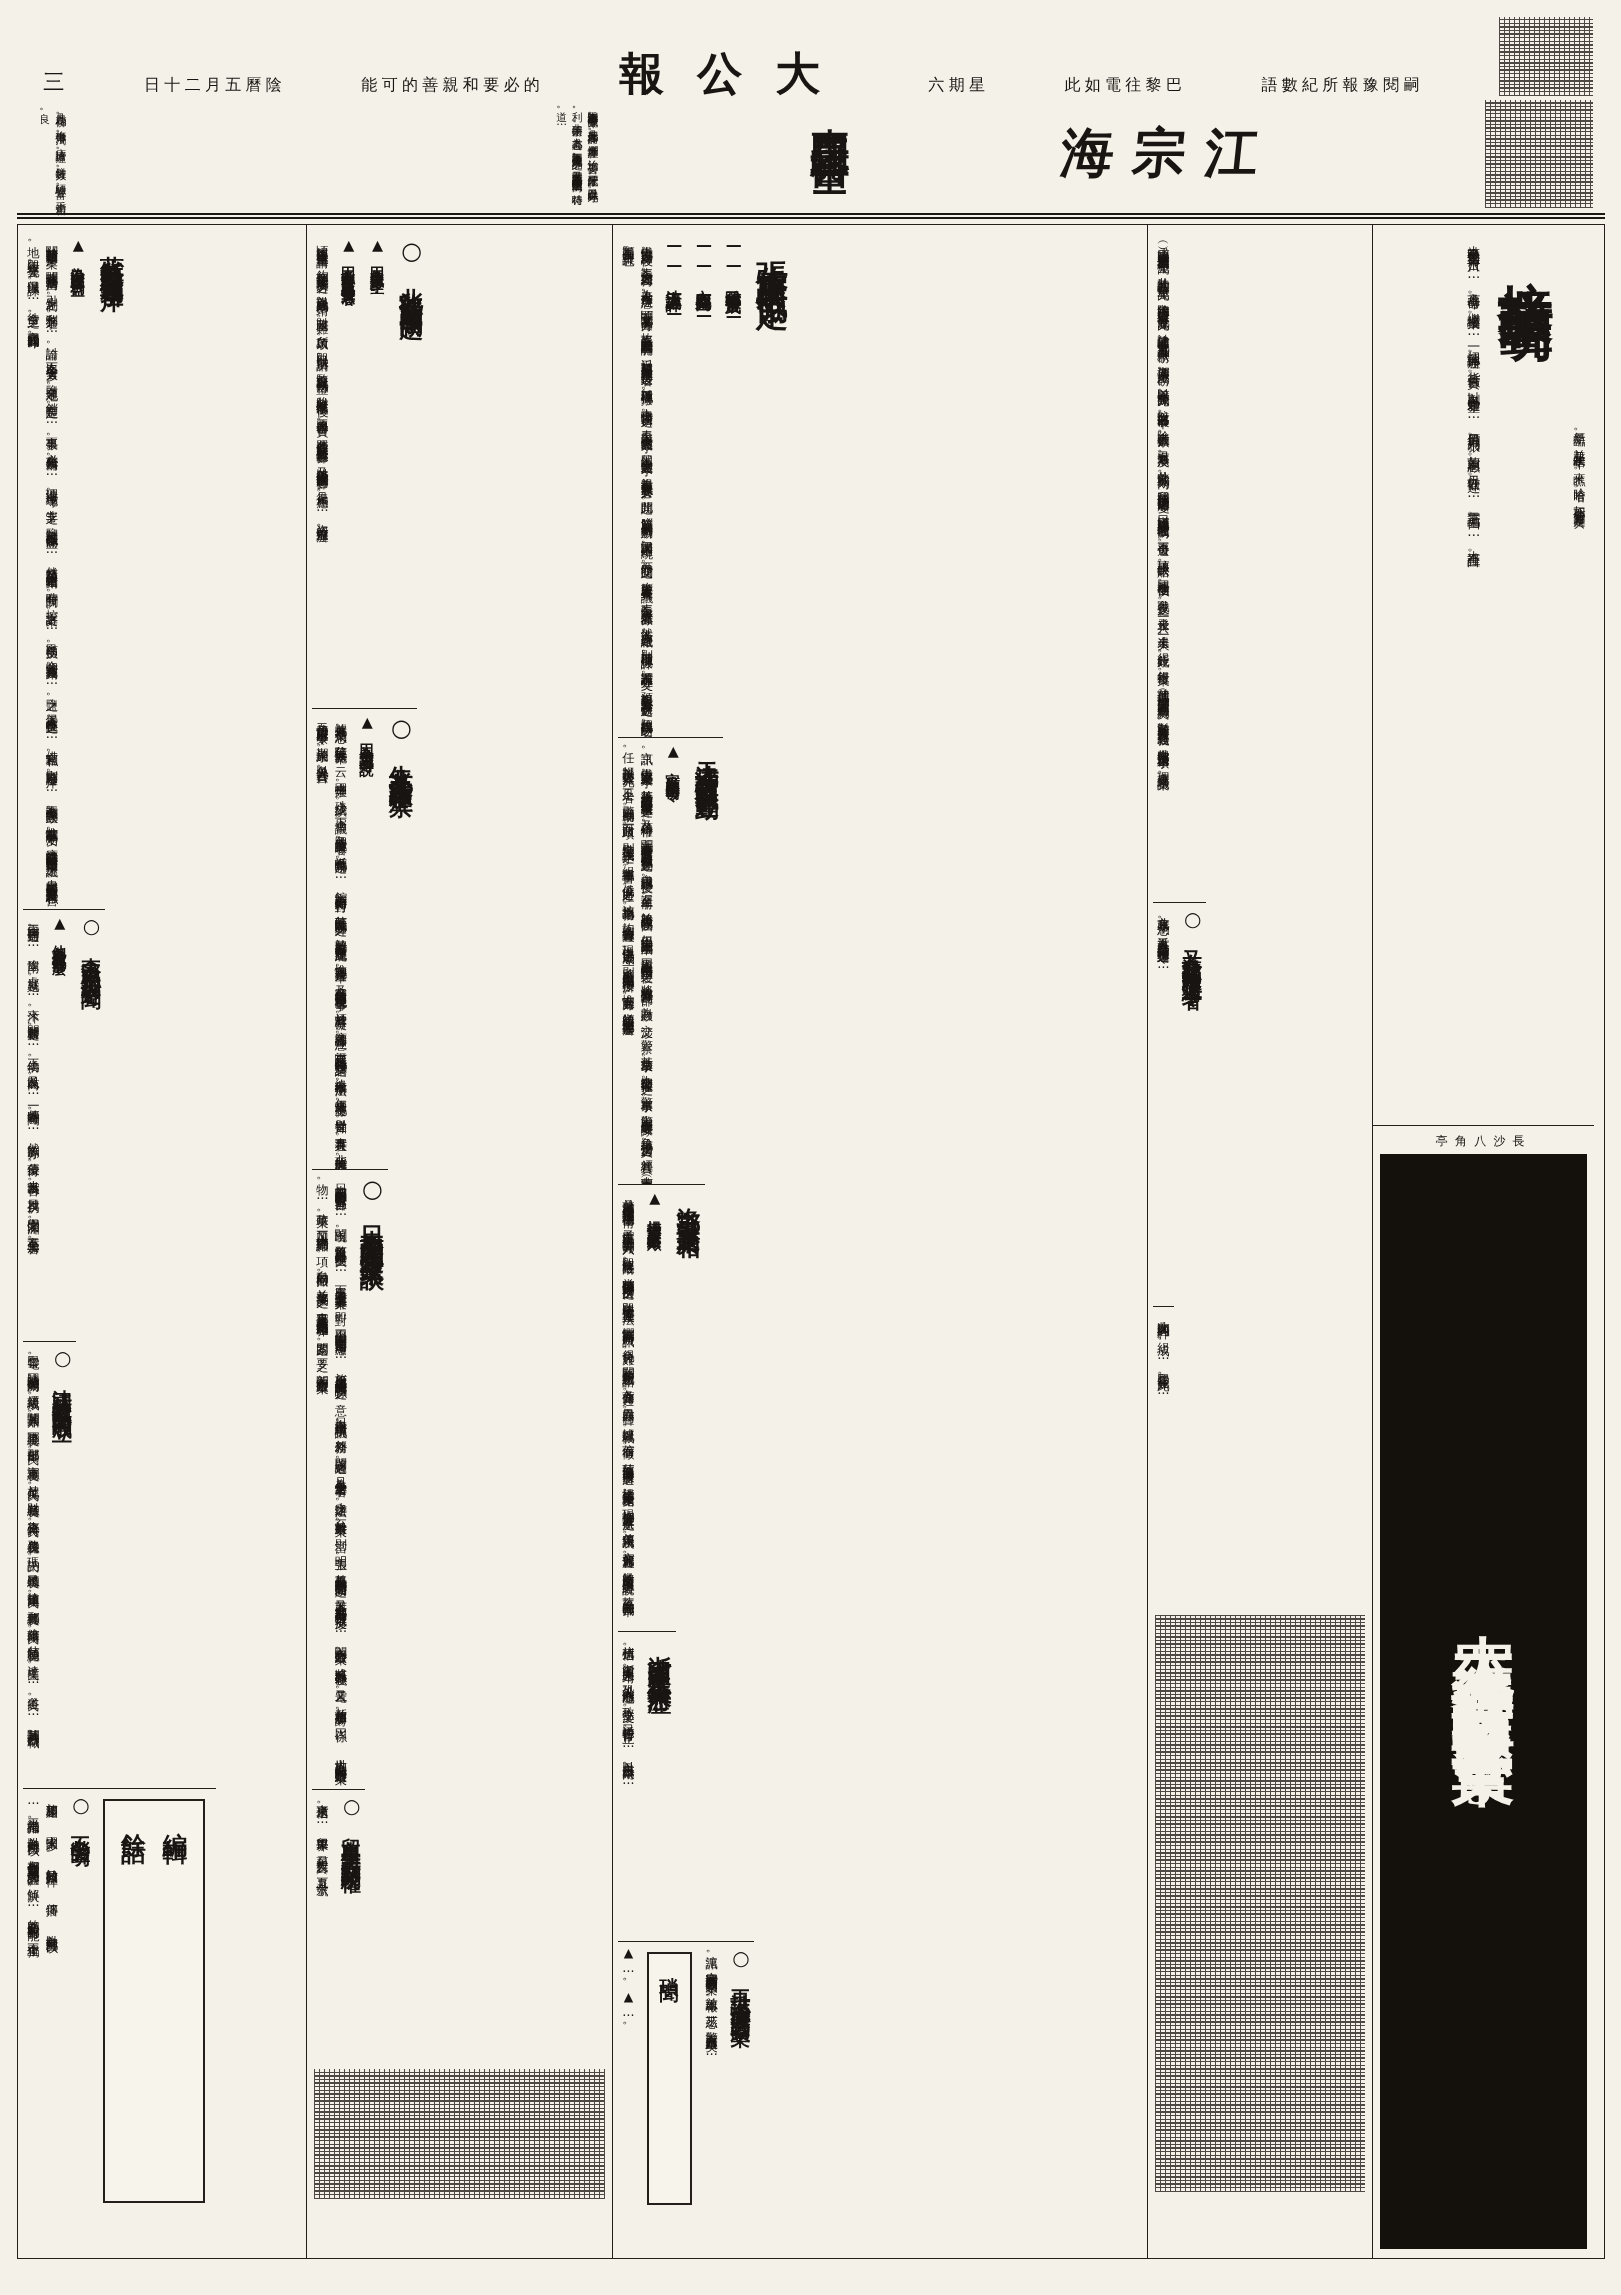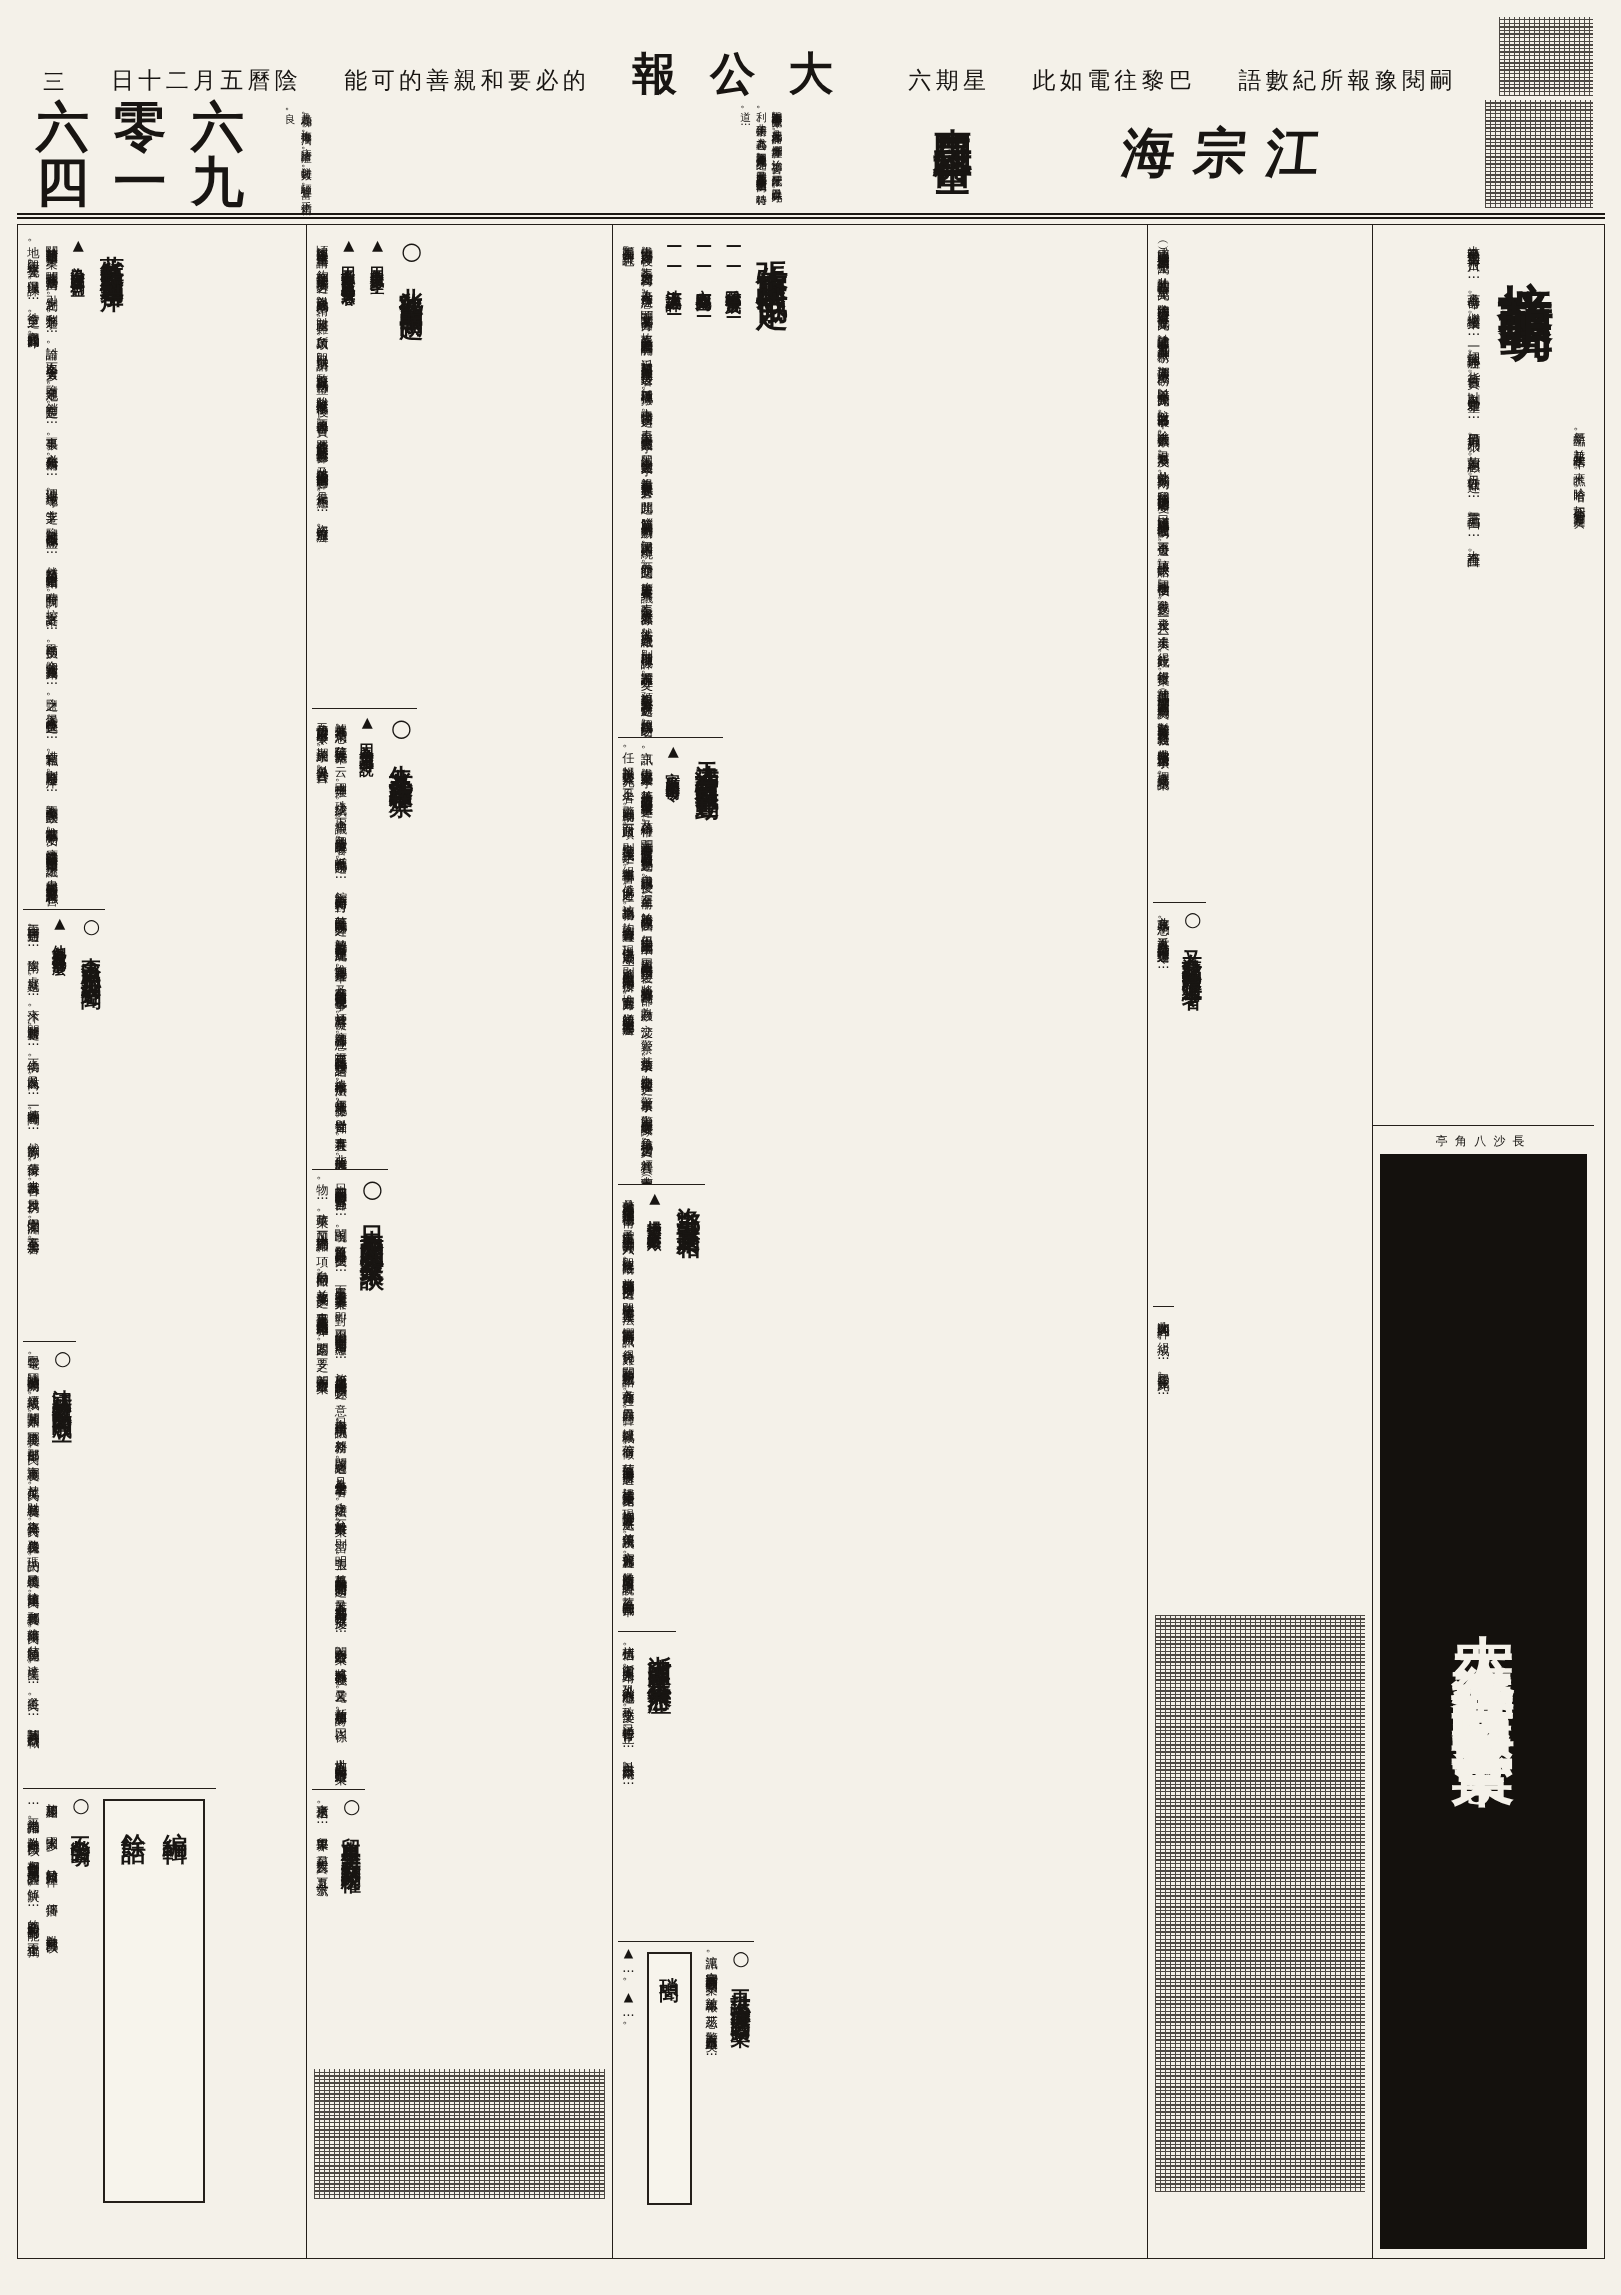--- a/index.html
+++ b/index.html
@@ -6,21 +6,21 @@
   .page{
     position:relative;width:1622px;height:2295px;background:#f4f1e9;
     font-family:"DejaVu Serif", serif;color:#181512;overflow:hidden;
   }
   .rtl{direction:rtl;unicode-bidi:bidi-override;}
   
   .masthead{
     display:flex;align-items:flex-end;justify-content:space-between;
     padding:27px 29px 4.3px 43px;height:69px;box-sizing:content-box;
   }
-  .mh-item{font-size:23px;letter-spacing:4.3px;white-space:nowrap;}
+  .mh-item{font-size:16px;letter-spacing:4.3px;white-space:nowrap;}
   .mh-page{font-size:21.6px;}
   .mh-title{font-size:45px;font-weight:bold;letter-spacing:33px;line-height:1;}
   .noise{
     background-image:
       repeating-linear-gradient(0deg,#241f1a 0 1.4px,transparent 1.4px 3.6px),
       repeating-linear-gradient(90deg,#241f1a 0 1.4px,transparent 1.4px 5px);
     opacity:.8;
   }
   .mh-noise{width:94px;height:79px;}
   
@@ -91,24 +91,20 @@
     <div class="mh-item rtl">的必要和親善的可能</div>
     <div class="mh-title rtl">大公報</div>
     <div class="mh-item rtl">星期六</div>
     <div class="mh-item rtl">巴黎往電如此</div>
     <div class="mh-item rtl">嗣閱豫報所紀數語</div>
     <div class="mh-noise noise"></div>
   </div>
 
   <div class="adband">
     <div class="numbers">
-      <div>
-        <div class="numbers-big rtl">六零六</div>
-        <div class="numbers-big rtl">九一四</div>
-      </div>
       <div class="numbers-desc">凡患花柳。梅毒淋濁。痔瘡諸症。注射特效。經驗豐富。手術精良。</div>
     </div>
     <div class="dent-desc">本醫士專門研究十餘年。凡患牙漏疼痛。爛牙毒腫。治均妥善。鑲牙配牙。以及金口吒牙。科固便利。非鑲手術。尤為公道。無不美國橡皮凡常之品。又尤固牙以等及比尋牙術之生無價不同。特聘公道。…</div>
     <div class="dent-title">專門牙科醫士</div>
     <div class="dent-name rtl">江宗海</div>
     <div class="ad-noise noise"></div>
   </div>
 
   <div class="mainrule"></div>
 

